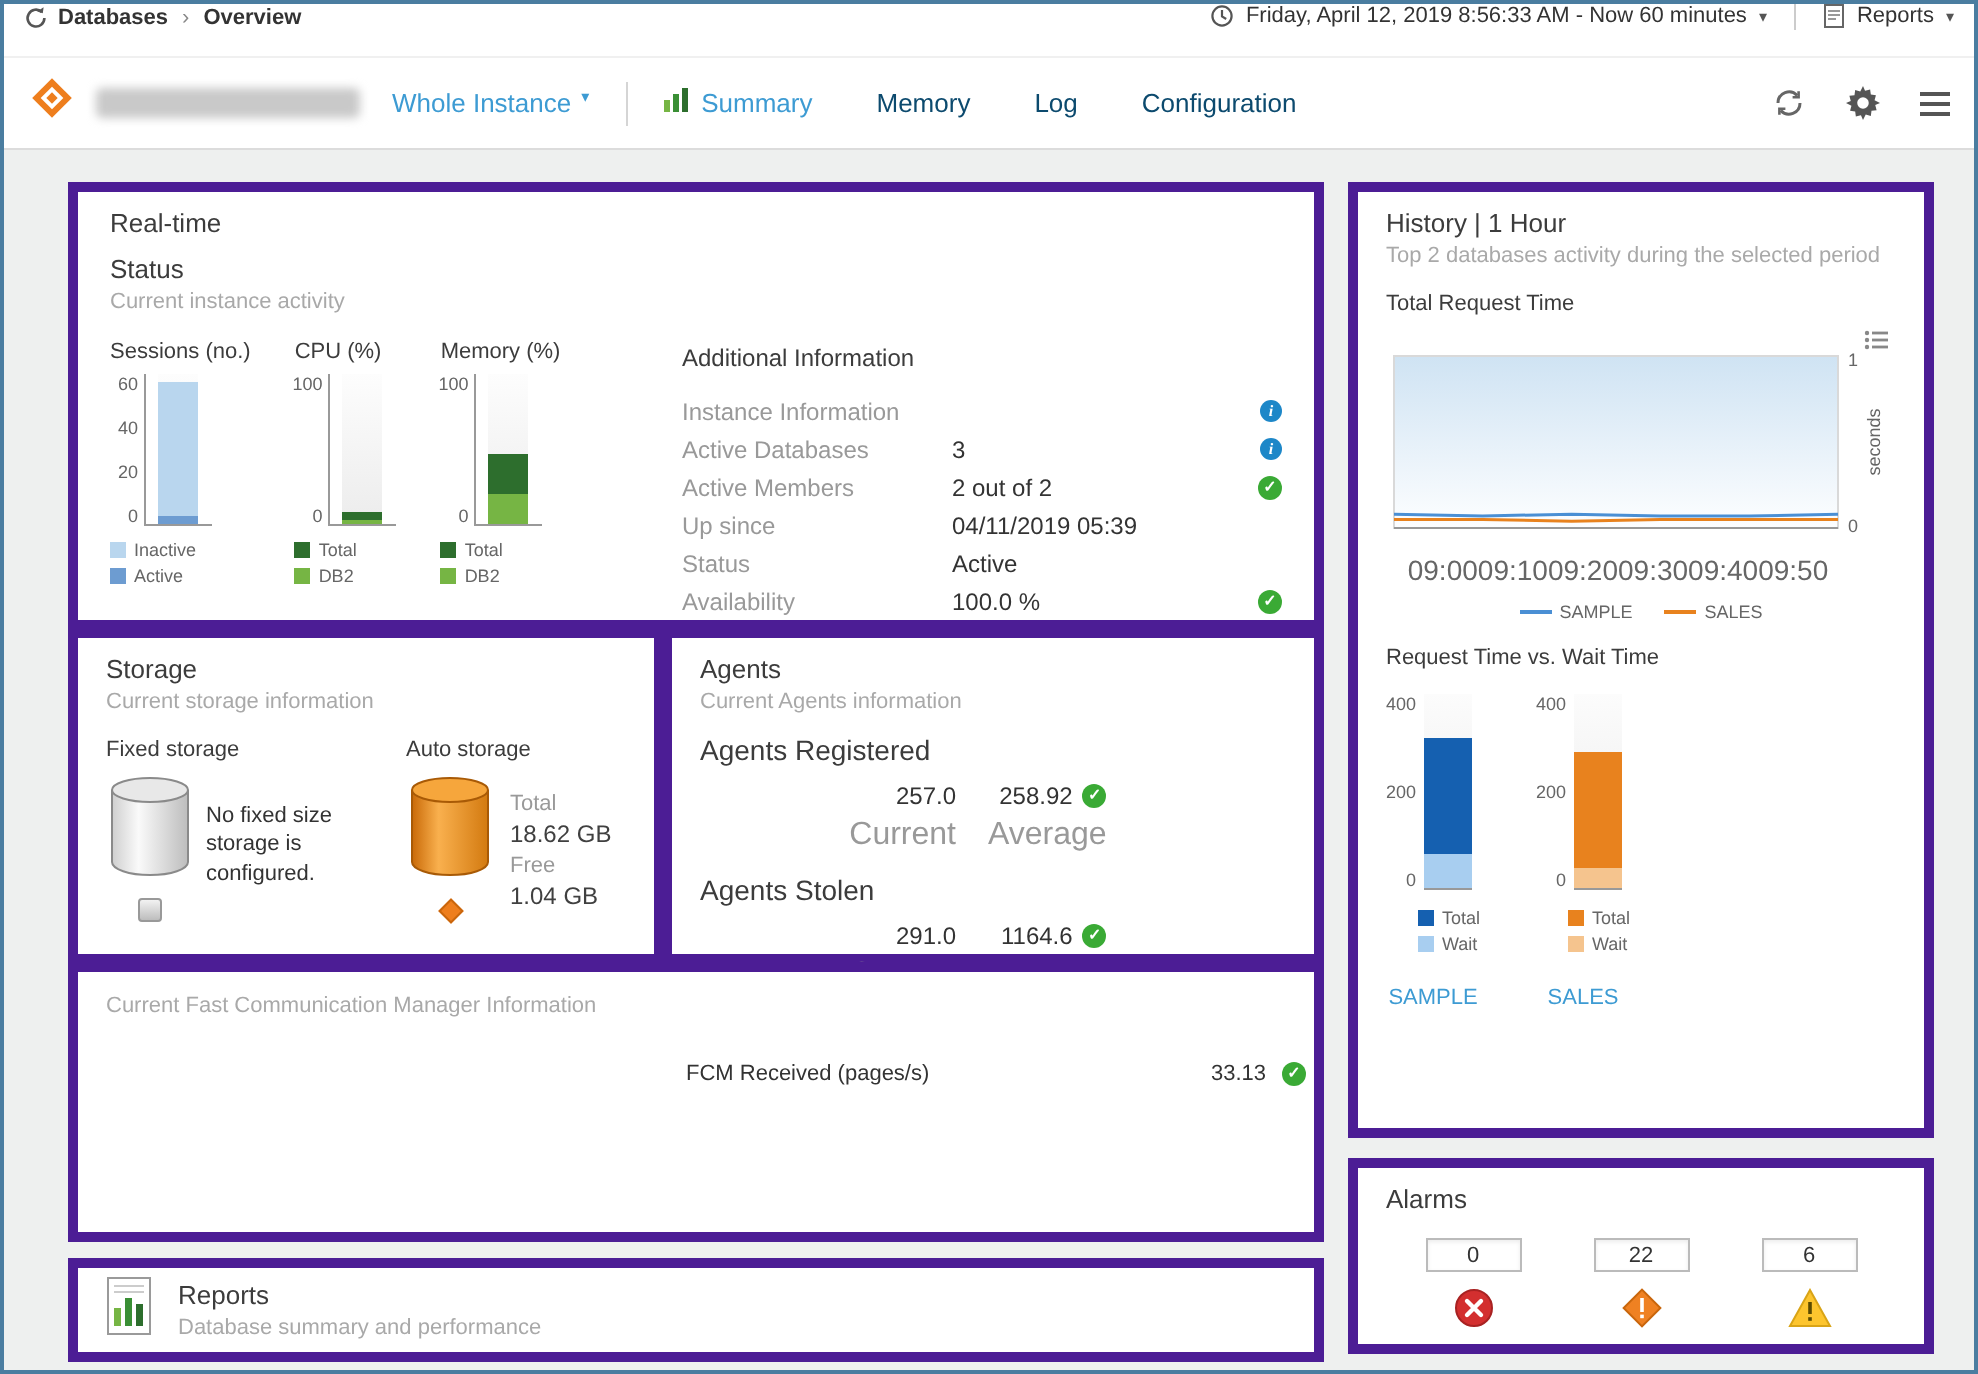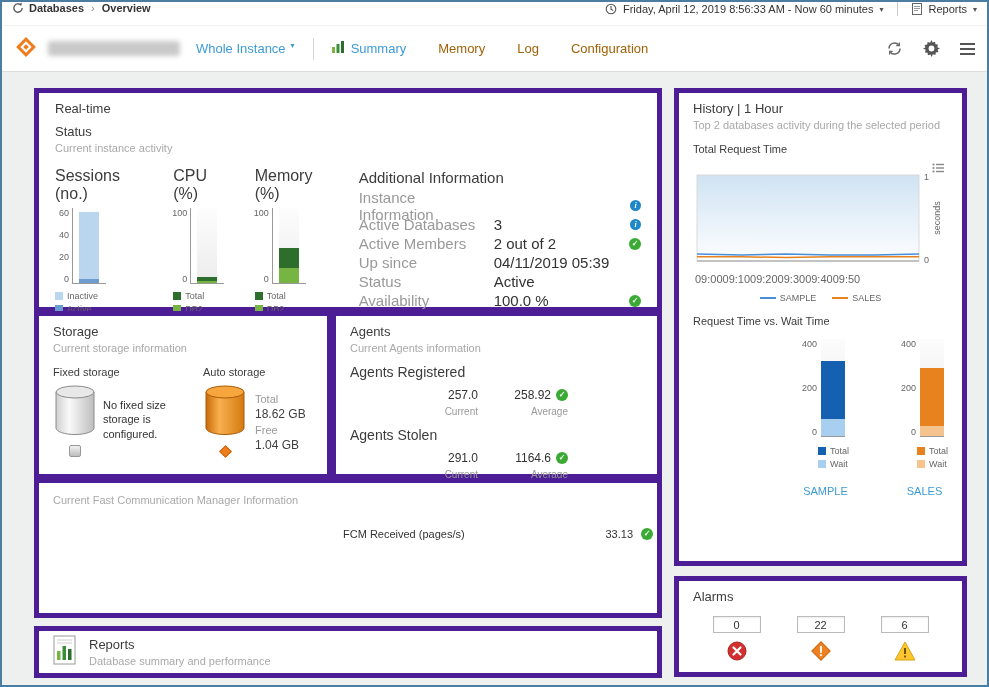--- a/index.html
+++ b/index.html
@@ -1,63 +1,63 @@
 <!DOCTYPE html>
 <html><head>
 <meta charset="utf-8">
 <style>
   *{margin:0;padding:0;box-sizing:border-box}
   body{font-family:"Liberation Sans",sans-serif;background:#fff}
   .page{width:989px;height:687px;border:2px solid #4a7da0;background:#eef0ef;overflow:hidden;display:flex;flex-direction:column}
 
   
-  .bc-bar{height:24px;background:#fff;display:flex;align-items:flex-start;padding:0 10px;font-size:11px;color:#333;flex:none;border-bottom:1px solid #f0f0f0}
+  .bc-bar{height:24px;background:#fff;display:flex;align-items:flex-end;padding:13px 10px;font-size:11px;color:#333;flex:none;border-bottom:1px solid #f0f0f0}
   .bc-left{display:flex;align-items:center;gap:5px;font-weight:bold}
   .bc-sep{color:#888;font-weight:normal;margin:0 2px}
   .bc-right{margin-left:auto;display:flex;align-items:center;gap:6px}
   .caret{font-size:8px;color:#555}
   .vdiv{width:1px;height:14px;background:#ccc;margin:0 8px}
   .icon-btn{cursor:pointer;display:inline-flex;align-items:center}
 
   
   .hdr{height:46px;background:#fff;display:flex;align-items:center;padding:0 12px;border-bottom:1px solid #dcdcdc;flex:none}
   .blur-name{width:132px;height:15px;background:#c9c9c9;border-radius:3px;filter:blur(2.5px);margin:0 16px 0 10px}
   .scope{color:#3d9bd3;font-size:13px;display:flex;align-items:flex-start;gap:5px;cursor:pointer}
   .scope .caret{color:#3d9bd3}
   .hdr-div{width:1px;height:22px;background:#d5d5d5;margin:0 18px}
   .tabs{display:flex;align-items:center;gap:32px}
-  .tab{font-size:13px;color:#a16207;cursor:pointer;display:flex;align-items:center;gap:6px}
+  .tab{font-size:13px;color:#0c4a6e;cursor:pointer;display:flex;align-items:center;gap:6px}
   .tab.active{color:#3d9bd3}
   .hdr-icons{margin-left:auto;display:flex;align-items:center;gap:20px;color:#555}
   .burger{display:flex;flex-direction:column;gap:3px;cursor:pointer}
   .burger i{width:15px;height:2px;background:#555;display:block}
 
   
   .content{flex:1;display:flex;gap:12px;padding:16px 20px 8px 32px;overflow:hidden}
   .left-col{width:628px;display:flex;flex-direction:column;flex:none}
   .right-col{flex:1;display:flex;flex-direction:column;min-width:0}
   .panel{background:#fff;border:5px solid #4c1d95}
   .p-title{font-size:13px;color:#3c3c3c}
   .p-desc{font-size:11px;color:#a9a9a9;margin-top:3px}
 
   
   .rt{height:224px;padding:8px 16px;flex:none}
   .rt-status{font-size:13px;color:#3c3c3c;margin-top:8px}
   .rt-row{display:flex;margin-top:13px}
   .mini-chart{margin-right:22px}
-  .mini-title{font-size:16px;color:#3c3c3c;margin-bottom:5px}
+  .mini-title{font-size:11px;color:#3c3c3c;margin-bottom:5px}
   .mini-body{display:flex}
   .mini-yaxis{display:flex;flex-direction:column;justify-content:space-between;align-items:flex-end;height:76px;font-size:9px;color:#666;width:17px;padding-right:3px}
   .mini-plot{width:34px;height:76px;border-left:1px solid #999;border-bottom:1px solid #999;position:relative}
   .mini-bg{position:absolute;left:6px;bottom:0;width:20px;height:100%;background:linear-gradient(#fdfdfd,#ececec)}
   .mini-seg{position:absolute;left:6px;bottom:0;width:20px}
   .mini-legend{margin-top:7px;display:flex;flex-direction:column;gap:3px}
   .leg-item{display:flex;align-items:center;gap:4px;font-size:9px;color:#666}
   .sw{width:8px;height:8px;flex:none;display:inline-block}
-  .addl{margin-left:auto;width:300px;font-size:15px;margin-top:2px}
+  .addl{margin-left:auto;width:300px;font-size:12px;margin-top:2px}
   .addl-title{color:#3c3c3c;margin-bottom:10px}
   .addl-row{display:flex;align-items:center;height:19px}
   .addl-label{color:#999;width:135px;flex:none}
   .addl-value{color:#333;flex:1}
   .addl-icon{width:16px;display:flex;justify-content:flex-end}
   .icon-info{display:inline-block;width:11px;height:11px;border-radius:50%;background:#1d87c8;color:#fff;font:italic bold 8px/11px "Liberation Serif",serif;text-align:center;cursor:pointer}
   .icon-info::after{content:"i"}
   .icon-ok{display:inline-block;width:12px;height:12px;border-radius:50%;background:#3aaa35;color:#fff;font:bold 8px/12px "Liberation Sans",sans-serif;text-align:center}
   .icon-ok::after{content:"✓"}
 
@@ -69,46 +69,46 @@
   .st-label{font-size:11px;color:#3c3c3c;margin-bottom:6px}
   .st-body{display:flex}
   .cyl-wrap{display:flex;flex-direction:column;align-items:center;gap:5px}
   .st-note{font-size:11px;color:#333;width:82px;margin-left:6px;line-height:1.3;margin-top:14px}
   .st-vals{margin-left:8px;font-size:11px;margin-top:6px}
   .st-vals .k{color:#999;margin-top:3px}
   .st-vals .v{color:#404040;font-size:12px;margin-top:2px}
   .disk-icon{width:12px;height:12px;border:1px solid #999;background:linear-gradient(#f2f2f2,#bdbdbd);border-radius:2px}
   .mini-diamond{width:9px;height:9px;background:#ee7e1d;border:1px solid #c9660c;transform:rotate(45deg);margin-top:2px}
   .ag-group-label{font-size:14px;color:#3c3c3c;margin-top:10px}
-  .ag-vals{display:flex;gap:32px;margin:8px 0 2px 70px}
+  .ag-vals{display:flex;gap:16px;margin:8px 0 2px 70px}
   .ag-val{text-align:right;min-width:58px}
   .ag-num{font-size:12px;color:#333;display:flex;align-items:center;gap:5px;justify-content:flex-end}
-  .ag-sub{font-size:10px;color:#999;margin-top:4px}
+  .ag-sub{font-size:16px;color:#999;margin-top:4px}
 
   
   .fcm{margin-top:-1px;height:140px;padding:8px 14px;flex:none}
   .fcm-row{display:flex;align-items:center;width:310px;margin:22px 0 0 290px;font-size:11px;color:#333}
   .fcm-row+.fcm-row{margin-top:14px}
   .fcm-val{margin-left:auto;display:flex;align-items:center;gap:8px}
 
   
   .reports{margin-top:8px;height:52px;display:flex;align-items:center;gap:10px;padding:0 14px;flex:none;cursor:pointer}
 
   
   .hist{height:478px;padding:8px 14px;flex:none}
   .hist .p-desc{white-space:nowrap;overflow:hidden}
   .sec-label{font-size:11px;color:#3c3c3c;margin-top:12px}
   .hist-chart{position:relative;margin-top:14px}
   .chart-menu{position:absolute;top:-10px;right:4px;cursor:pointer}
   .tick{font-size:9px;fill:#666}
-  .hist-x{display:flex;justify-content:flex-start;width:228px;margin-left:2px;font-size:11px;color:#666}
+  .hist-x{display:flex;justify-content:center;width:228px;margin-left:2px;font-size:14px;color:#666}
   .hist-legend{display:flex;justify-content:center;gap:16px;margin-top:8px;font-size:9px;color:#666}
   .hl-item{display:flex;align-items:center;gap:4px}
   .sw-line{width:16px;height:2px;display:inline-block}
-  .hbar-section{display:flex;justify-content:flex-end;gap:52px;margin-top:12px}
+  .hbar-section{display:flex;justify-content:flex-start;gap:28px;margin-top:12px}
   .hbar-group{display:flex;flex-direction:column}
   .hbar-row{display:flex}
   .hbar-yaxis{display:flex;flex-direction:column;justify-content:space-between;align-items:flex-end;height:98px;font-size:9px;color:#666;padding-right:4px}
   .hbar-plot{width:24px;height:98px;display:flex;flex-direction:column;justify-content:flex-end;background:linear-gradient(#fcfcfc,#e9e9e9);border-bottom:1px solid #999}
   .seg-total,.seg-wait{width:100%;flex:none}
   .hbar-legend{margin:9px 0 0 16px;display:flex;flex-direction:column;gap:3px}
   .hbar-link{margin-top:16px;text-align:center;font-size:11px;color:#3d9bd3;cursor:pointer}
 
   
   .alarms{flex:1;margin-top:10px;padding:8px 14px;min-height:0}

